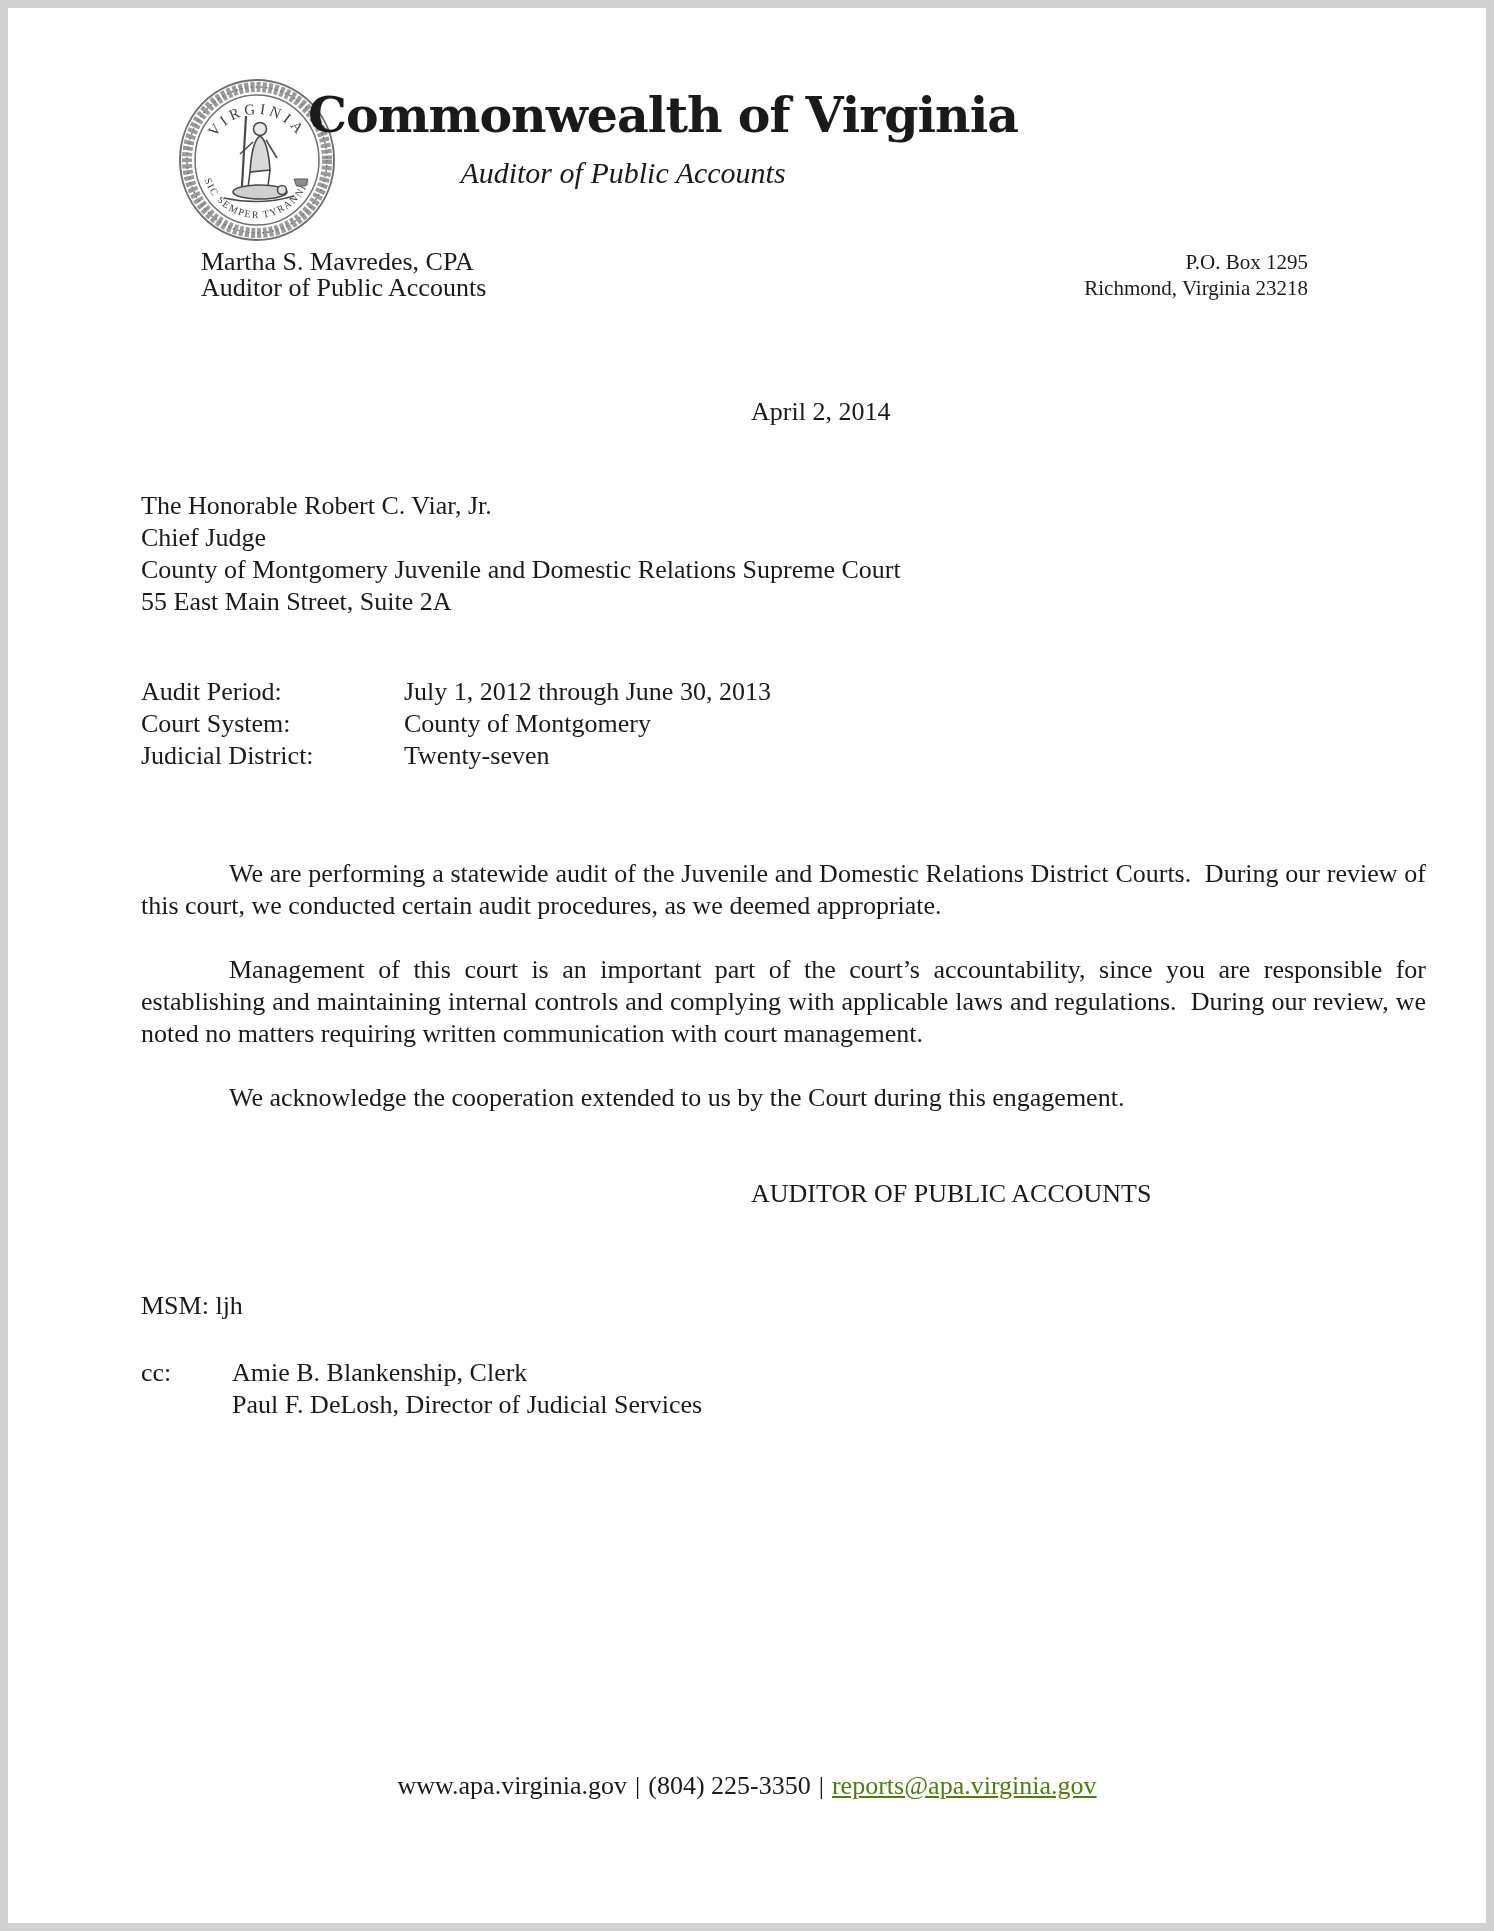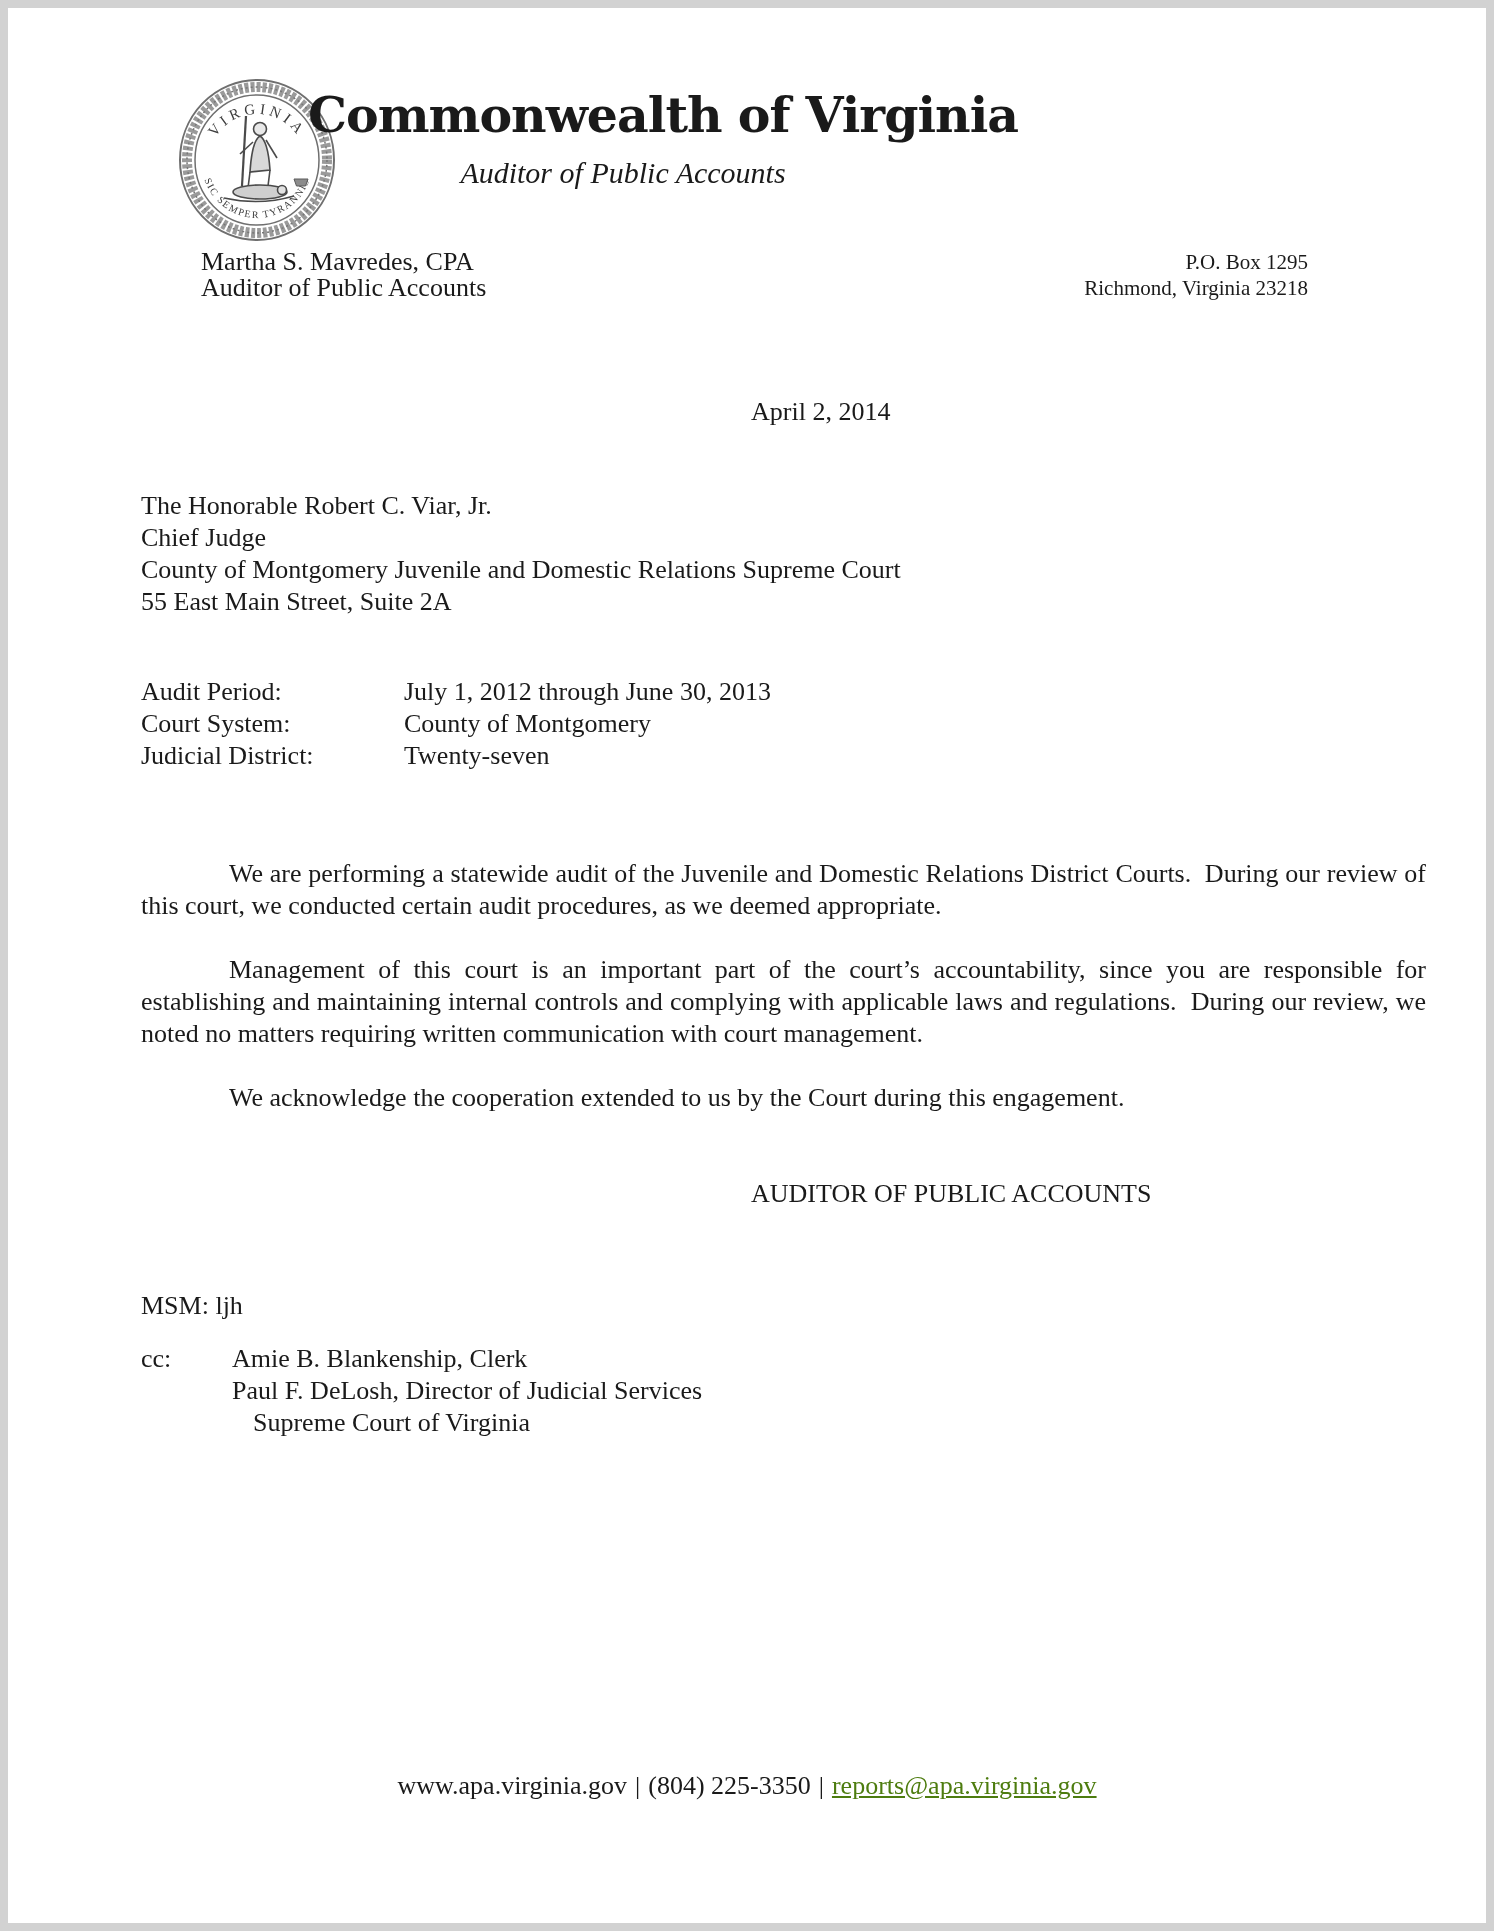--- a/index.html
+++ b/index.html
@@ -73,21 +73,21 @@
     text-align: justify;
     text-indent: 88px;
     margin-bottom: 32px;
     white-space: pre-wrap;
   }
 
   .signature-line { margin-top: 64px; padding-left: 610px; }
 
   .reference-line { margin-top: 80px; }
 
-  .cc-block { margin-top: 21px; display: flex; }
+  .cc-block { margin-top: 35px; display: flex; }
   .cc-label { width: 91px; flex: 0 0 91px; }
   .cc-name-3 { padding-left: 21px; }
 
   
   .page-footer {
     position: absolute;
     left: 0; right: 0; bottom: 122px;
     text-align: center;
     font-size: 26px;
   }
@@ -181,21 +181,20 @@
 
     <div class="signature-line">AUDITOR OF PUBLIC ACCOUNTS</div>
 
     <div class="reference-line">MSM: ljh</div>
 
     <div class="cc-block">
       <div class="cc-label">cc:</div>
       <div class="cc-names">
         <div>Amie B. Blankenship, Clerk</div>
         <div>Paul F. DeLosh, Director of Judicial Services</div>
-        <div class="cc-name-3">Supreme Court of Virginia</div>
       </div>
     </div>
   </main>
 
   <footer class="page-footer">
     <span>www.apa.virginia.gov</span><span class="sep">|</span><span>(804) 225-3350</span><span class="sep">|</span><a class="footer-email">reports@apa.virginia.gov</a>
   </footer>
 
 </div>
 

